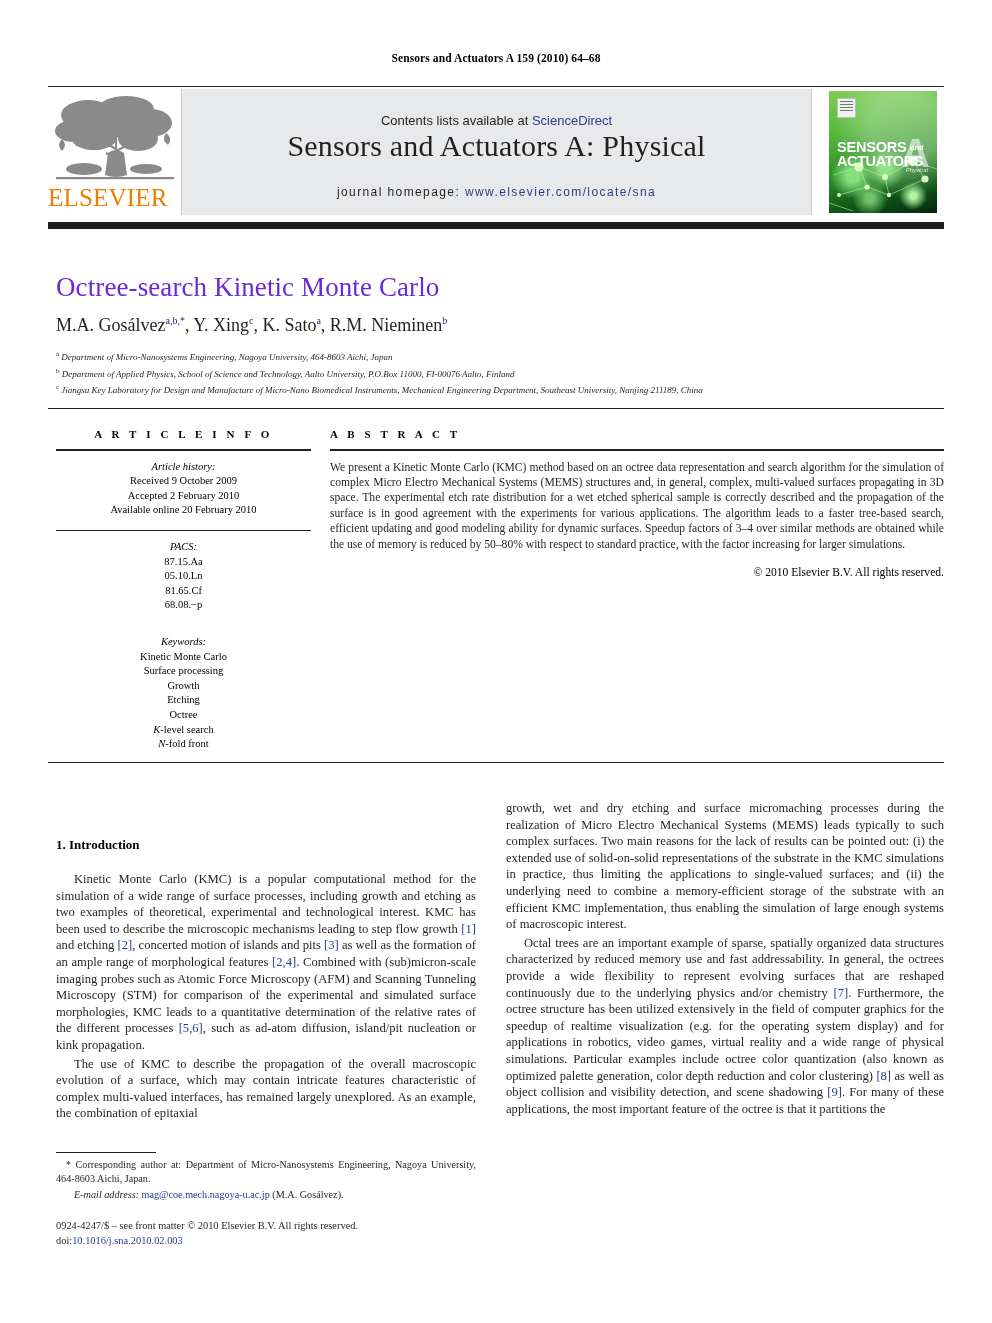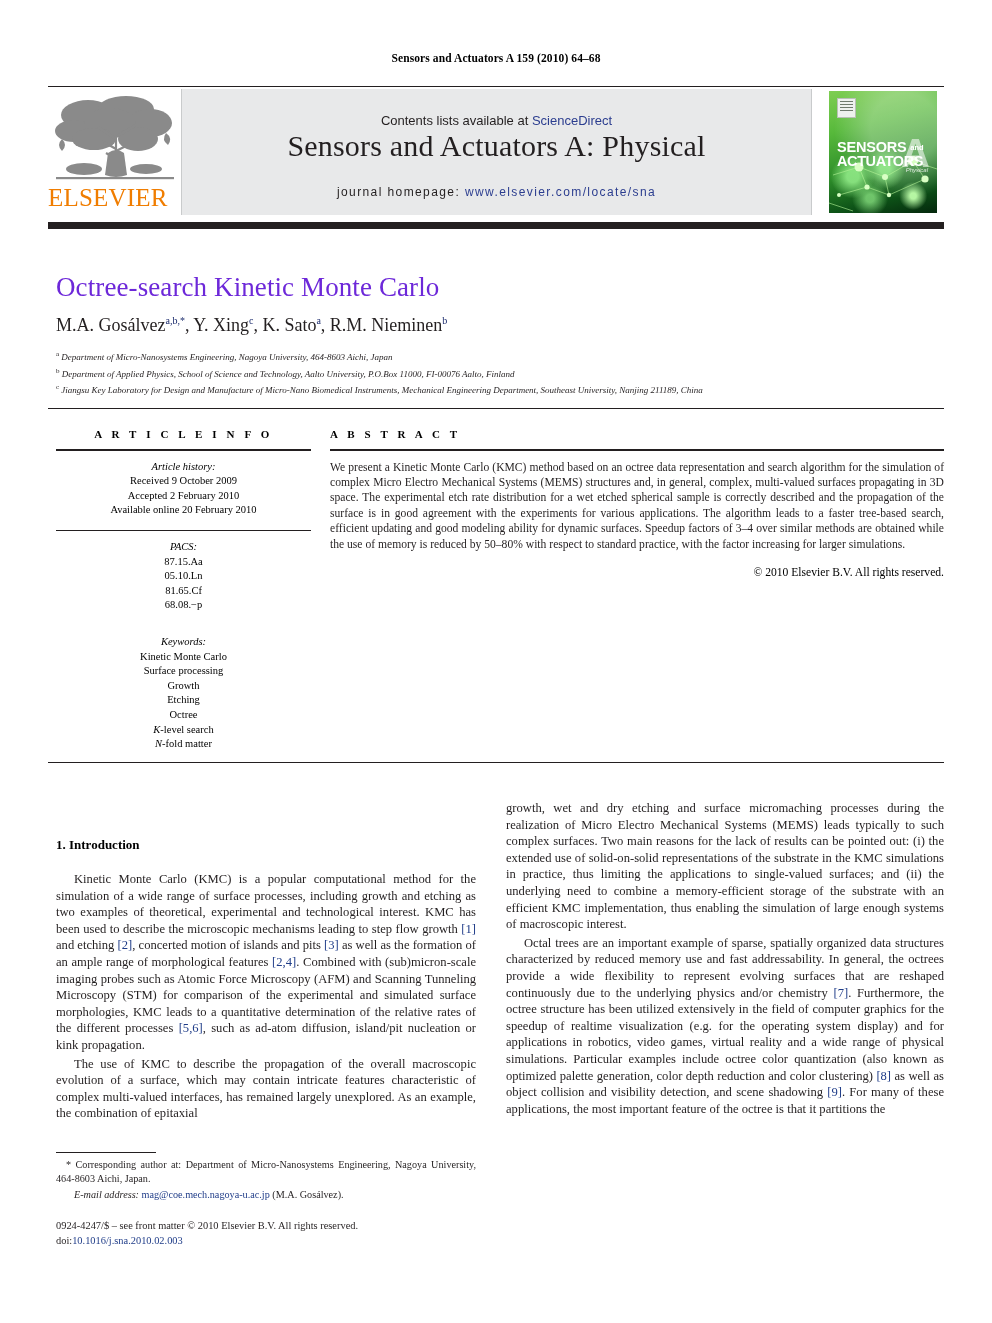--- a/index.html
+++ b/index.html
@@ -510,21 +510,21 @@
       <div>68.08.−p</div>
     </div>
     <div class="kw-block">
       <div class="kit">Keywords:</div>
       <div>Kinetic Monte Carlo</div>
       <div>Surface processing</div>
       <div>Growth</div>
       <div>Etching</div>
       <div>Octree</div>
       <div><span style="font-style:italic">K</span><span>-level search</span></div>
-      <div><span style="font-style:italic">N</span><span>-fold matter</span></div>
+      <div><span style="font-style:italic">N</span><span>-fold front</span></div>
     </div>
   </div>
 
   <div class="col-abstract">
     <div class="sec-label">A B S T R A C T</div>
     <div class="hair-rule"></div>
     <div class="abstract-body">We present a Kinetic Monte Carlo (KMC) method based on an octree data representation and search algorithm for the simulation of complex Micro Electro Mechanical Systems (MEMS) structures and, in general, complex, multi-valued surfaces propagating in 3D space. The experimental etch rate distribution for a wet etched spherical sample is correctly described and the propagation of the surface is in good agreement with the experiments for various applications. The algorithm leads to a faster tree-based search, efficient updating and good modeling ability for dynamic surfaces. Speedup factors of 3–4 over similar methods are obtained while the use of memory is reduced by 50–80% with respect to standard practice, with the factor increasing for larger simulations.</div>
     <div class="copyright">© 2010 Elsevier B.V. All rights reserved.</div>
   </div>
 

